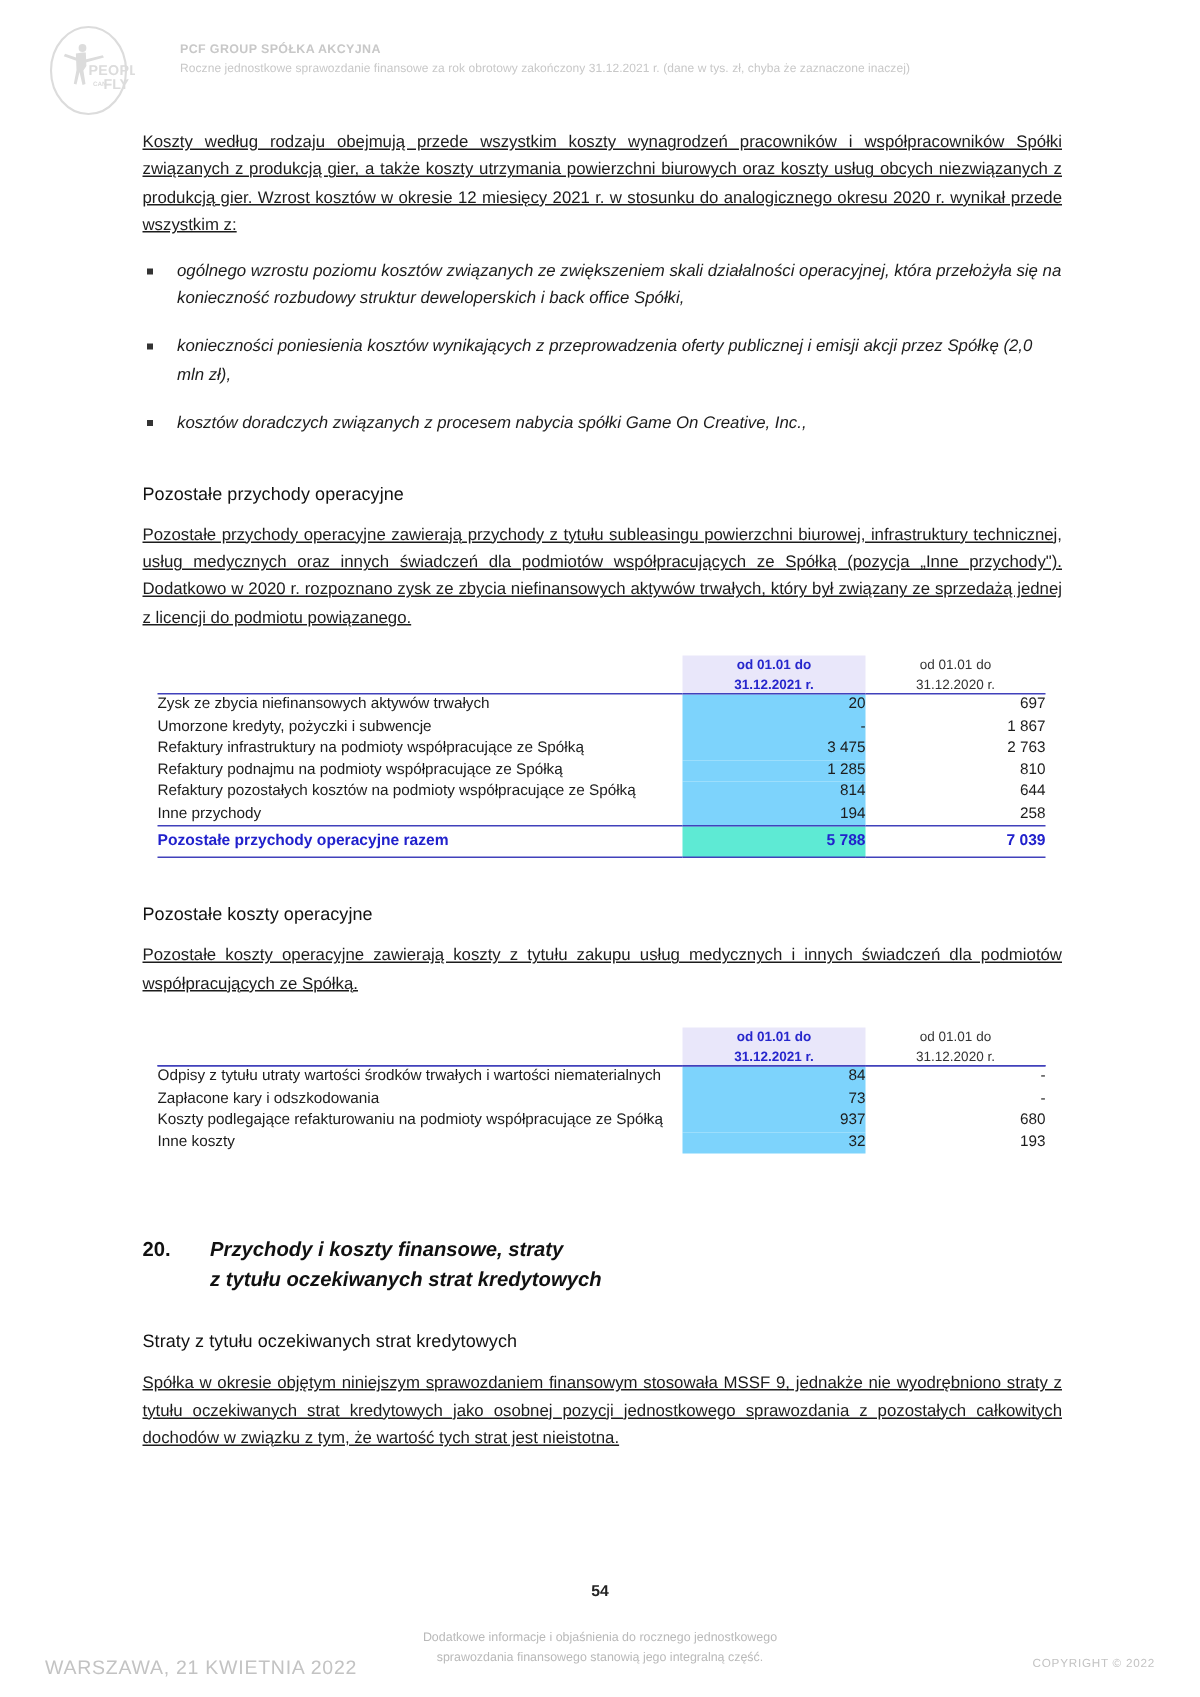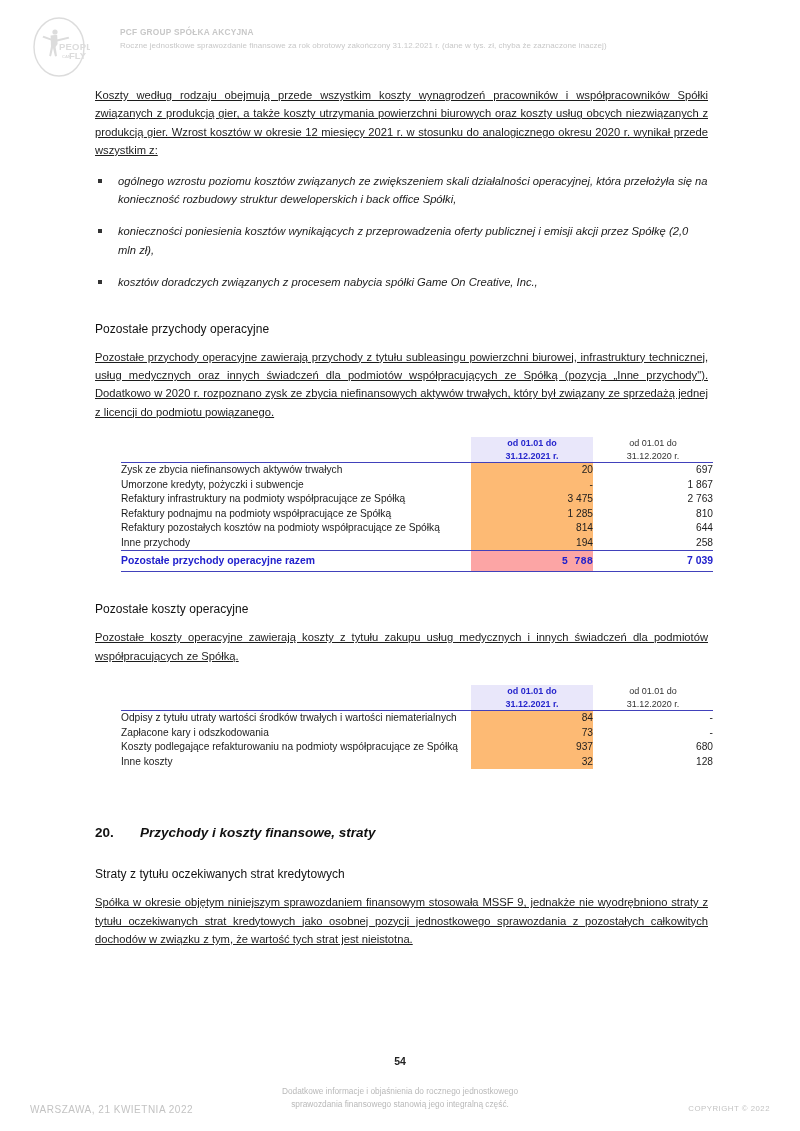--- a/index.html
+++ b/index.html
@@ -109,21 +109,21 @@
   .spacer-12 { height: 12px; }
   .spacer-14 { height: 14px; }
   .spacer-16 { height: 16px; }
   .spacer-20 { height: 20px; }
   .spacer-24 { height: 24px; }
   .spacer-30 { height: 30px; }
   .spacer-40 { height: 40px; }
 
   
   .fin-table-wrap {
-    margin-left: 26px;
+    margin-left: 10px;
     width: 592px;
   }
   table.fin {
     border-collapse: collapse;
     width: 592px;
     table-layout: fixed;
   }
   table.fin col.c-label { width: 350px; }
   table.fin col.c-y1 { width: 122px; }
   table.fin col.c-y2 { width: 120px; }
@@ -159,21 +159,21 @@
 
   td.lbl {
     font-size: 10.2px;
     line-height: 14.5px;
     color: #1c1c1c;
     padding: 1px 6px 1px 8px;
     text-align: left;
     vertical-align: top;
   }
   td.val-y1 {
-    background: #fdba74;
+    background: #7dd3fc;
     font-size: 10.2px;
     line-height: 14.5px;
     color: #1c1c1c;
     text-align: right;
     padding: 1px 14px 1px 6px;
     vertical-align: bottom;
   }
   td.val-y2 {
     font-size: 10.2px;
     line-height: 14.5px;
@@ -186,21 +186,21 @@
   tr.total td {
     border-top: 1.3px solid #4141bb;
     border-bottom: 1.3px solid #4141bb;
     color: #2121cc;
     font-weight: bold;
     font-size: 10.4px;
     line-height: 16px;
     padding-top: 2px;
     padding-bottom: 2px;
   }
-  tr.total td.val-y1 { background: #fca5a5; font-family: Liberation Mono, monospace; }
+  tr.total td.val-y1 { background: #5eead4; }
 
   
   .numbered-section {
     display: flex;
     align-items: flex-start;
   }
   .sec-num {
     font-size: 13.5px;
     font-weight: bold;
     color: #111;
@@ -232,21 +232,21 @@
     top: 1085px;
     text-align: center;
     font-size: 8.3px;
     line-height: 12.5px;
     color: #b9b9b9;
   }
   .footer-left {
     position: absolute;
     left: 30px;
     top: 1104px;
-    font-size: 10px;
+    font-size: 13px;
     letter-spacing: 0.5px;
     color: #c3c3c3;
   }
   .footer-right {
     position: absolute;
     right: 30px;
     top: 1104px;
     font-size: 7.8px;
     letter-spacing: 0.5px;
     color: #c3c3c3;
@@ -407,33 +407,34 @@
             <td class="val-y2">-</td>
           </tr>
           <tr>
             <td class="lbl">Koszty podlegające refakturowaniu na podmioty współpracujące ze Spółką</td>
             <td class="val-y1">937</td>
             <td class="val-y2">680</td>
           </tr>
           <tr>
             <td class="lbl">Inne koszty</td>
             <td class="val-y1">32</td>
-            <td class="val-y2">128</td>
+            <td class="val-y2">193</td>
           </tr>
         </tbody>
       </table>
     </div>
 
     <div class="spacer-40"></div>
     <div class="spacer-14"></div>
 
     <div class="numbered-section">
       <div class="sec-num">20.</div>
       <div class="sec-title">
         <span>Przychody i koszty finansowe, straty</span><br>
+        <span>z tytułu oczekiwanych strat kredytowych</span>
       </div>
     </div>
 
     <div class="spacer-24"></div>
 
     <h3 class="sub-heading">Straty z tytułu oczekiwanych strat kredytowych</h3>
     <div class="spacer-12"></div>
     <p class="body">Spółka w okresie objętym niniejszym sprawozdaniem finansowym stosowała MSSF 9, jednakże nie wyodrębniono straty z tytułu oczekiwanych strat kredytowych jako osobnej pozycji jednostkowego sprawozdania z pozostałych całkowitych dochodów w związku z tym, że wartość tych strat jest nieistotna.</p>
 
   </div>

